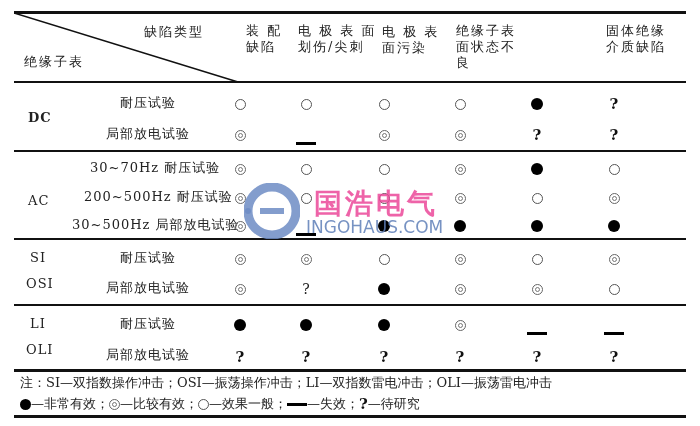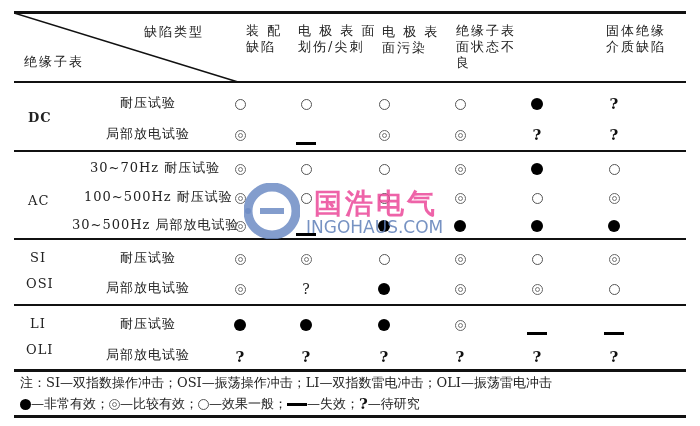--- a/index.html
+++ b/index.html
@@ -71,21 +71,21 @@
   <div class="txt" style="left:14px; top:110px;font-weight:bold;">DC</div>
   <div class="txt" style="left:14px; top:193px;">AC</div>
   <div class="txt" style="left:16px; top:250px;">SI</div>
   <div class="txt" style="left:12px; top:276px;">OSI</div>
   <div class="txt" style="left:16px; top:316px;">LI</div>
   <div class="txt" style="left:12px; top:342px;">OLI</div>
 
   <div class="txt" style="left:106px; top:95px;">耐压试验</div>
   <div class="txt" style="left:92px; top:126px;">局部放电试验</div>
   <div class="txt" style="left:76px; top:160px;">30~70Hz 耐压试验</div>
-  <div class="txt" style="left:70px; top:189px;">100~500Hz 耐压试验</div>
+  <div class="txt" style="left:70px; top:189px;">200~500Hz 耐压试验</div>
   <div class="txt" style="left:58px; top:217px;">30~500Hz 局部放电试验</div>
   <div class="txt" style="left:106px; top:250px;">耐压试验</div>
   <div class="txt" style="left:92px; top:280px;">局部放电试验</div>
   <div class="txt" style="left:106px; top:316px;">耐压试验</div>
   <div class="txt" style="left:92px; top:347px;">局部放电试验</div>
 
   <div id="cells">
       <div class="cell" style="left: 216px; top: 96px;">
         <span class="sym-open"></span>
       </div>

